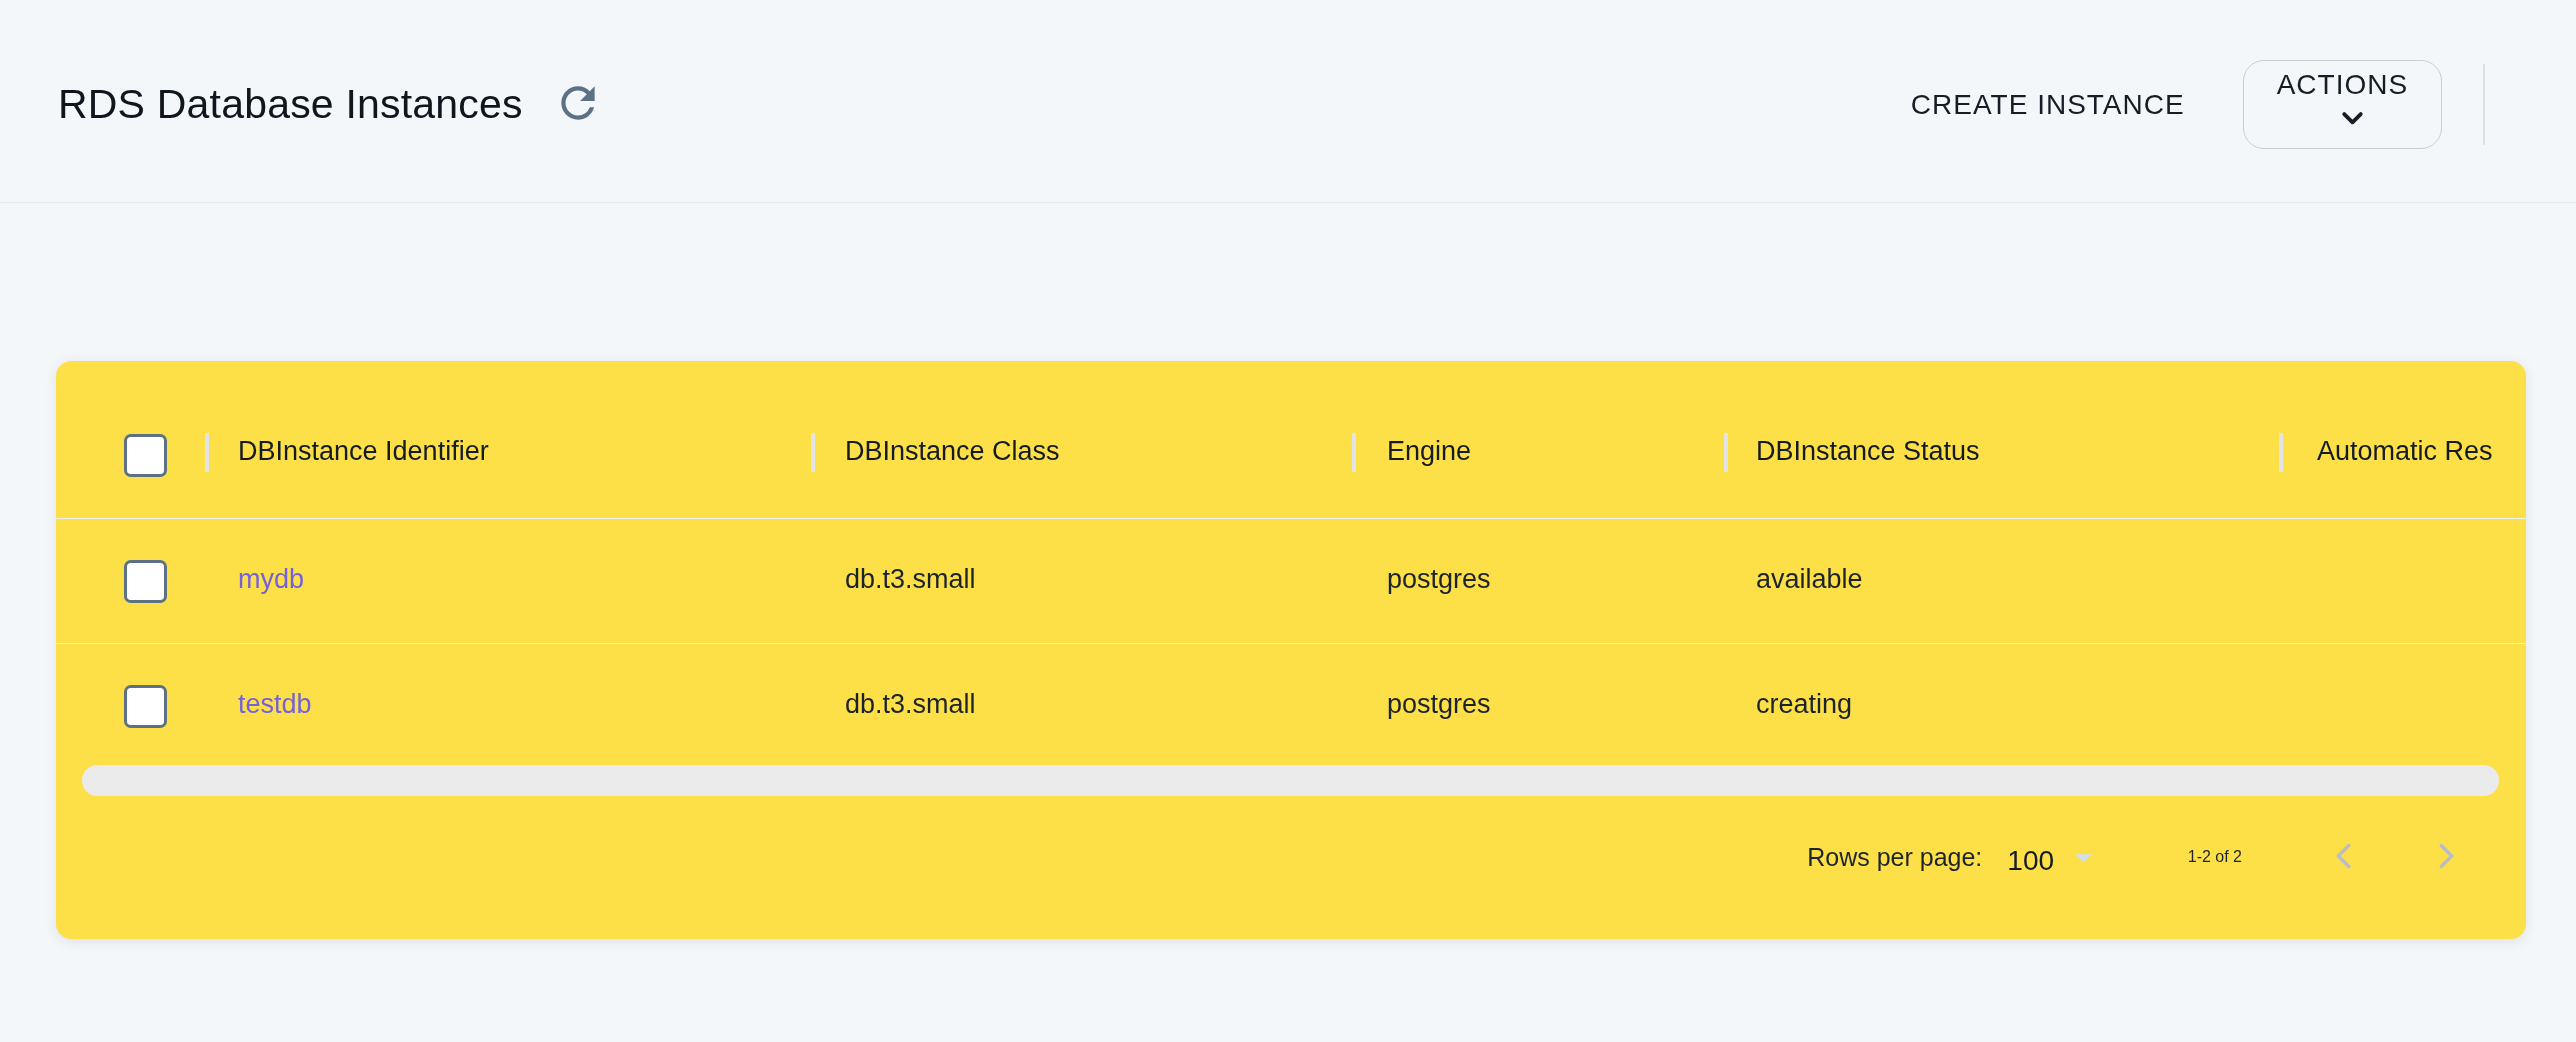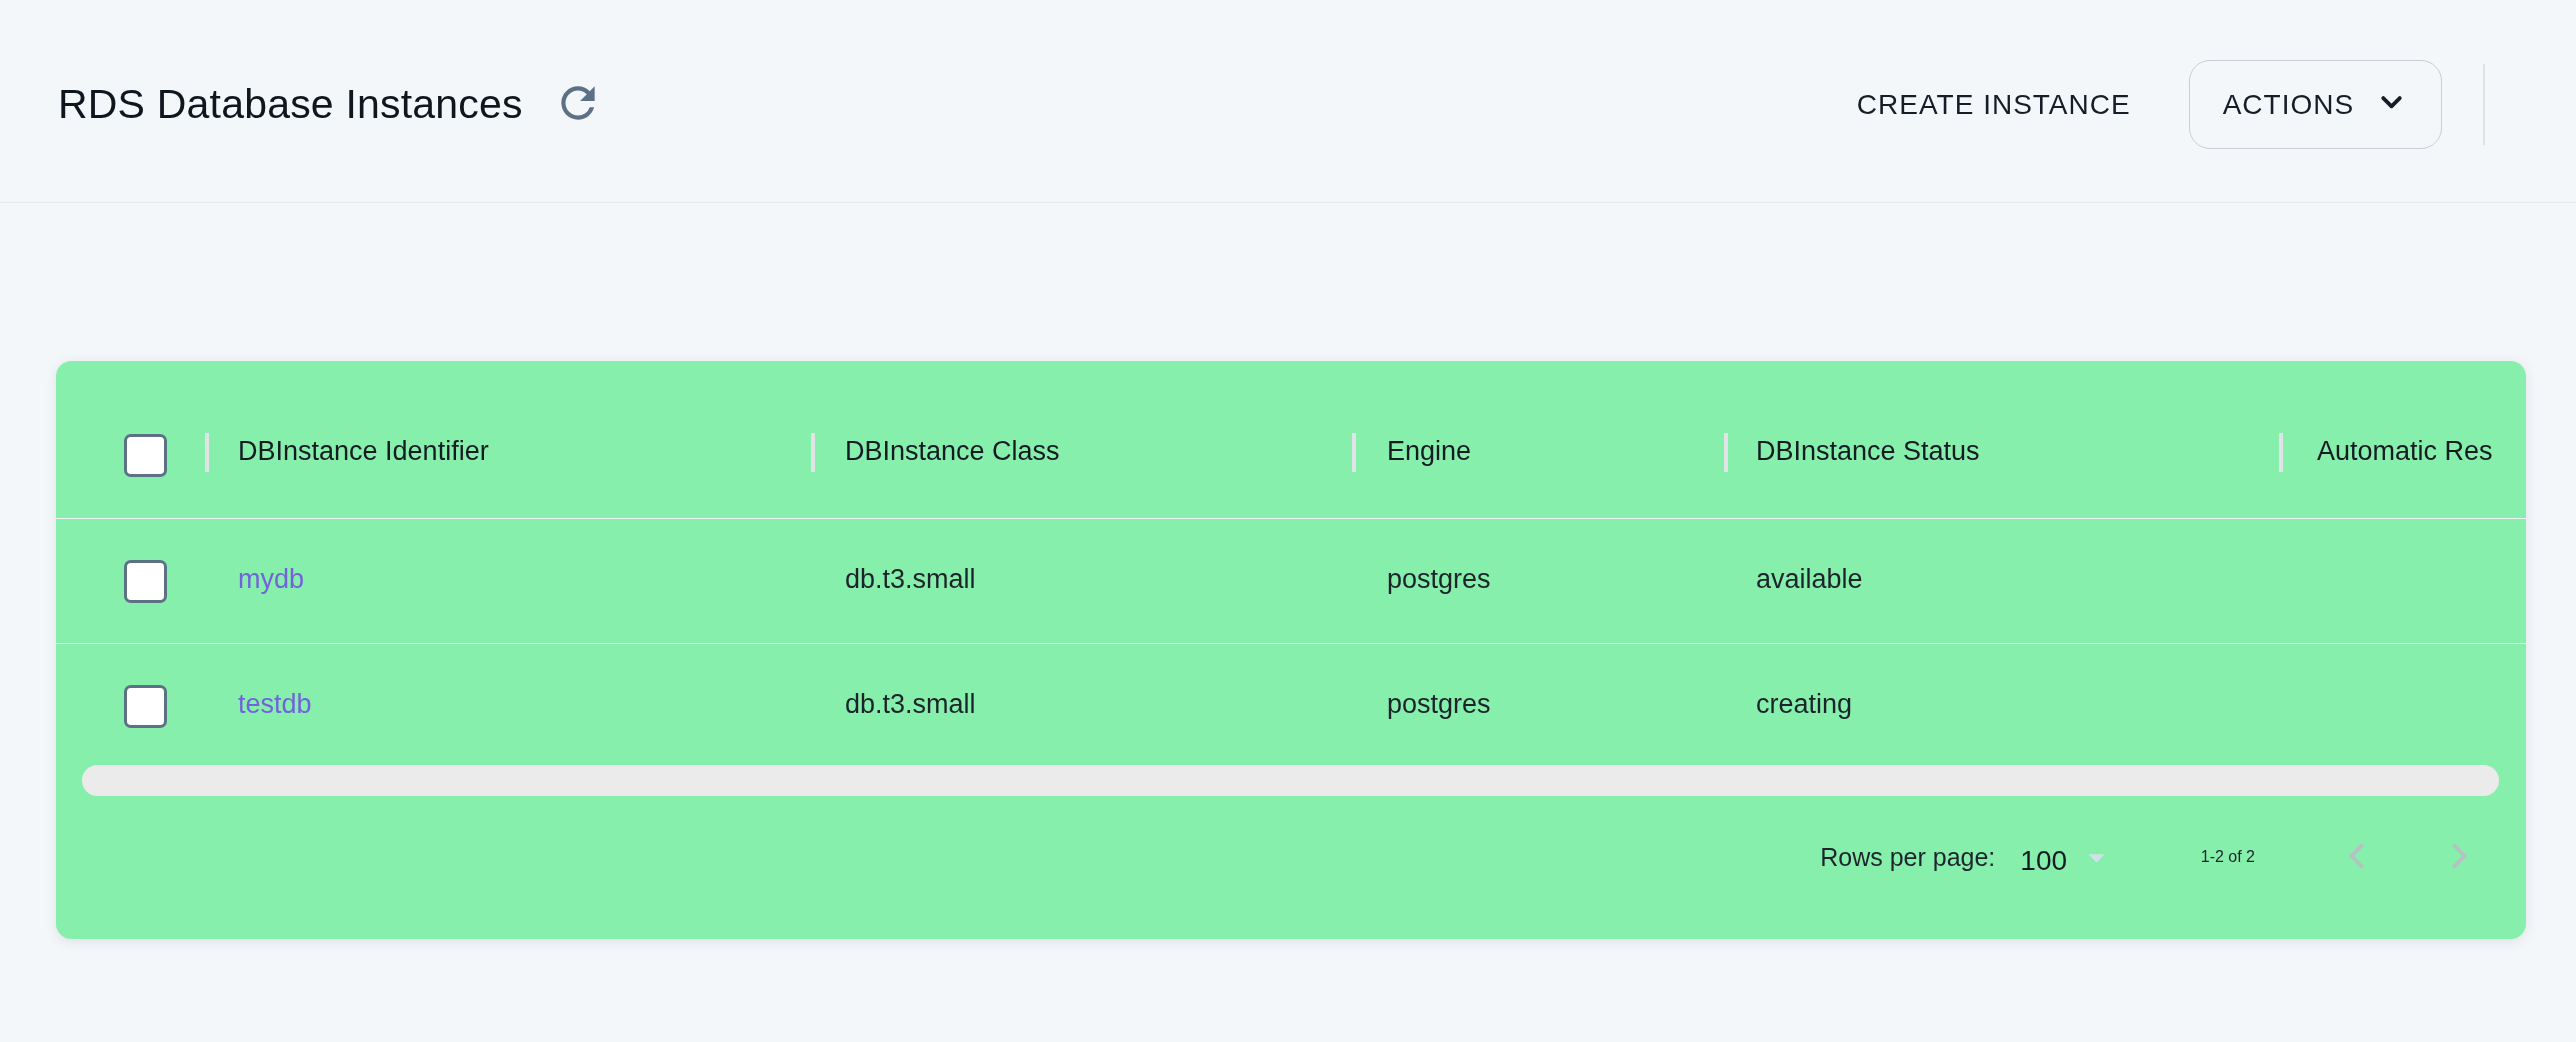--- a/index.html
+++ b/index.html
@@ -30,21 +30,21 @@
     background: none; border: none; cursor: pointer;
     font-family: inherit; font-size: 28px; font-weight: 500;
     letter-spacing: 1px; color: #161d26;
     margin-right: 58px;
   }
   .outlined-btn {
     display: flex; align-items: center; justify-content: center;
     height: 89px; padding: 0 33px;
     background: transparent; border: 1.9px solid #c9ced4; border-radius: 21px;
     font-family: inherit; font-size: 28px; font-weight: 500;
-    letter-spacing: 1px; color: #161d26; cursor: pointer;
+    letter-spacing: 1px; color: #161d26; cursor: pointer; flex-direction: column;
   }
   .outlined-btn .chev { margin-left: 21px; }
   .vdivider { width: 1.9px; height: 81px; background: #dde1e5; margin: 0 41px; }
   .region-select {
     position: relative; display: flex; align-items: center;
     width: 461px; height: 89px;
     border: 1.9px solid #c5cbd1; border-radius: 21px;
     padding: 0 68px 0 33px; cursor: pointer;
     font-size: 29px; color: #1b222b;
   }
@@ -59,21 +59,21 @@
   .tab {
     font-size: 32px; color: #6b5acb; text-decoration: none; cursor: pointer;
     padding-bottom: 7.7px; margin-right: 60px; border-bottom: 3.9px solid transparent;
   }
   .tab.active { border-bottom-color: #6b5acb; }
 
   
   .card {
     position: absolute; left: 56px; top: 361px;
     width: 2470px; height: 578px;
-    background: #86efac; border-radius: 15.5px;
+    background: #fde047; border-radius: 15.5px;
     box-shadow: 0 2.9px 11.6px rgba(25, 39, 55, 0.10);
     overflow: hidden;
   }
   .thead { position: absolute; top: 0; left: 0; width: 100%; height: 158px; border-bottom: 1.9px solid #eff1f3; }
   .trow  { position: absolute; left: 0; width: 100%; height: 125px; }
   .trow.row-0 { top: 158px; border-bottom: 1.9px solid #eef0f2; padding-left: 19px; }
   .trow.row-1 { top: 283px; }
 
   .checkbox {
     position: absolute; left: 68px; width: 43px; height: 43px;
@@ -99,21 +99,21 @@
   .cell-link { color: #7462db; text-decoration: none; cursor: pointer; }
 
   .hscrollbar {
     position: absolute; top: 404px; left: 26px; width: 2417px; height: 31px;
     background: #ebebeb; border-radius: 15.5px; cursor: grab;
   }
 
   .tfoot {
     position: absolute; top: 442px; left: 0; right: 0; bottom: 0;
     display: flex; align-items: flex-start; justify-content: flex-end;
-    padding: 27px 44px 0 0;
+    padding: 27px 57px 0 0;
   }
   .tfoot-inner { display: flex; align-items: center; height: 54px; }
   .rpp-label { font-size: 25px; color: #1d242c; margin-right: 25px; }
   .rpp-select { display: flex; align-items: flex-end; cursor: pointer; }
   .rpp-value { font-size: 28px; color: #141b23; }
   .range-label { font-size: 16px; color: #1d242c; margin-left: 85px; }
   .page-btn {
     background: none; border: none; cursor: default;
     width: 46px; height: 46px; display: flex; align-items: center; justify-content: center;
   }

